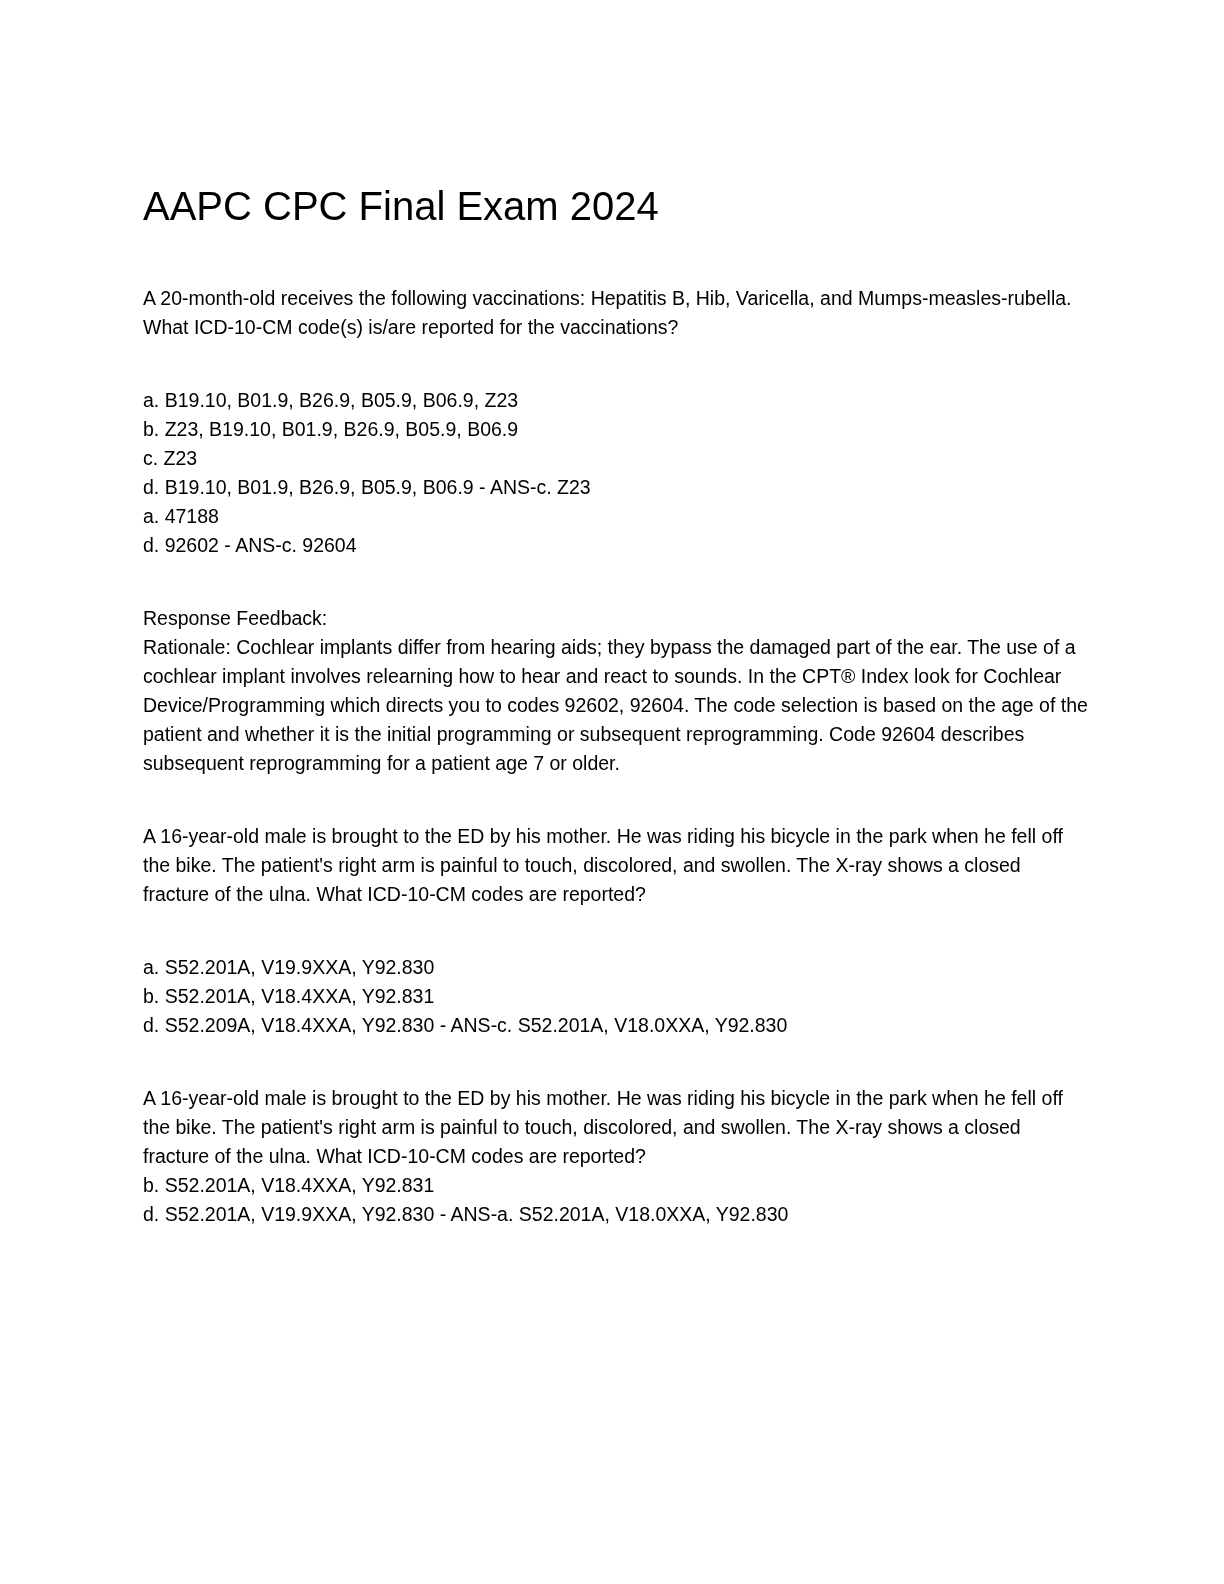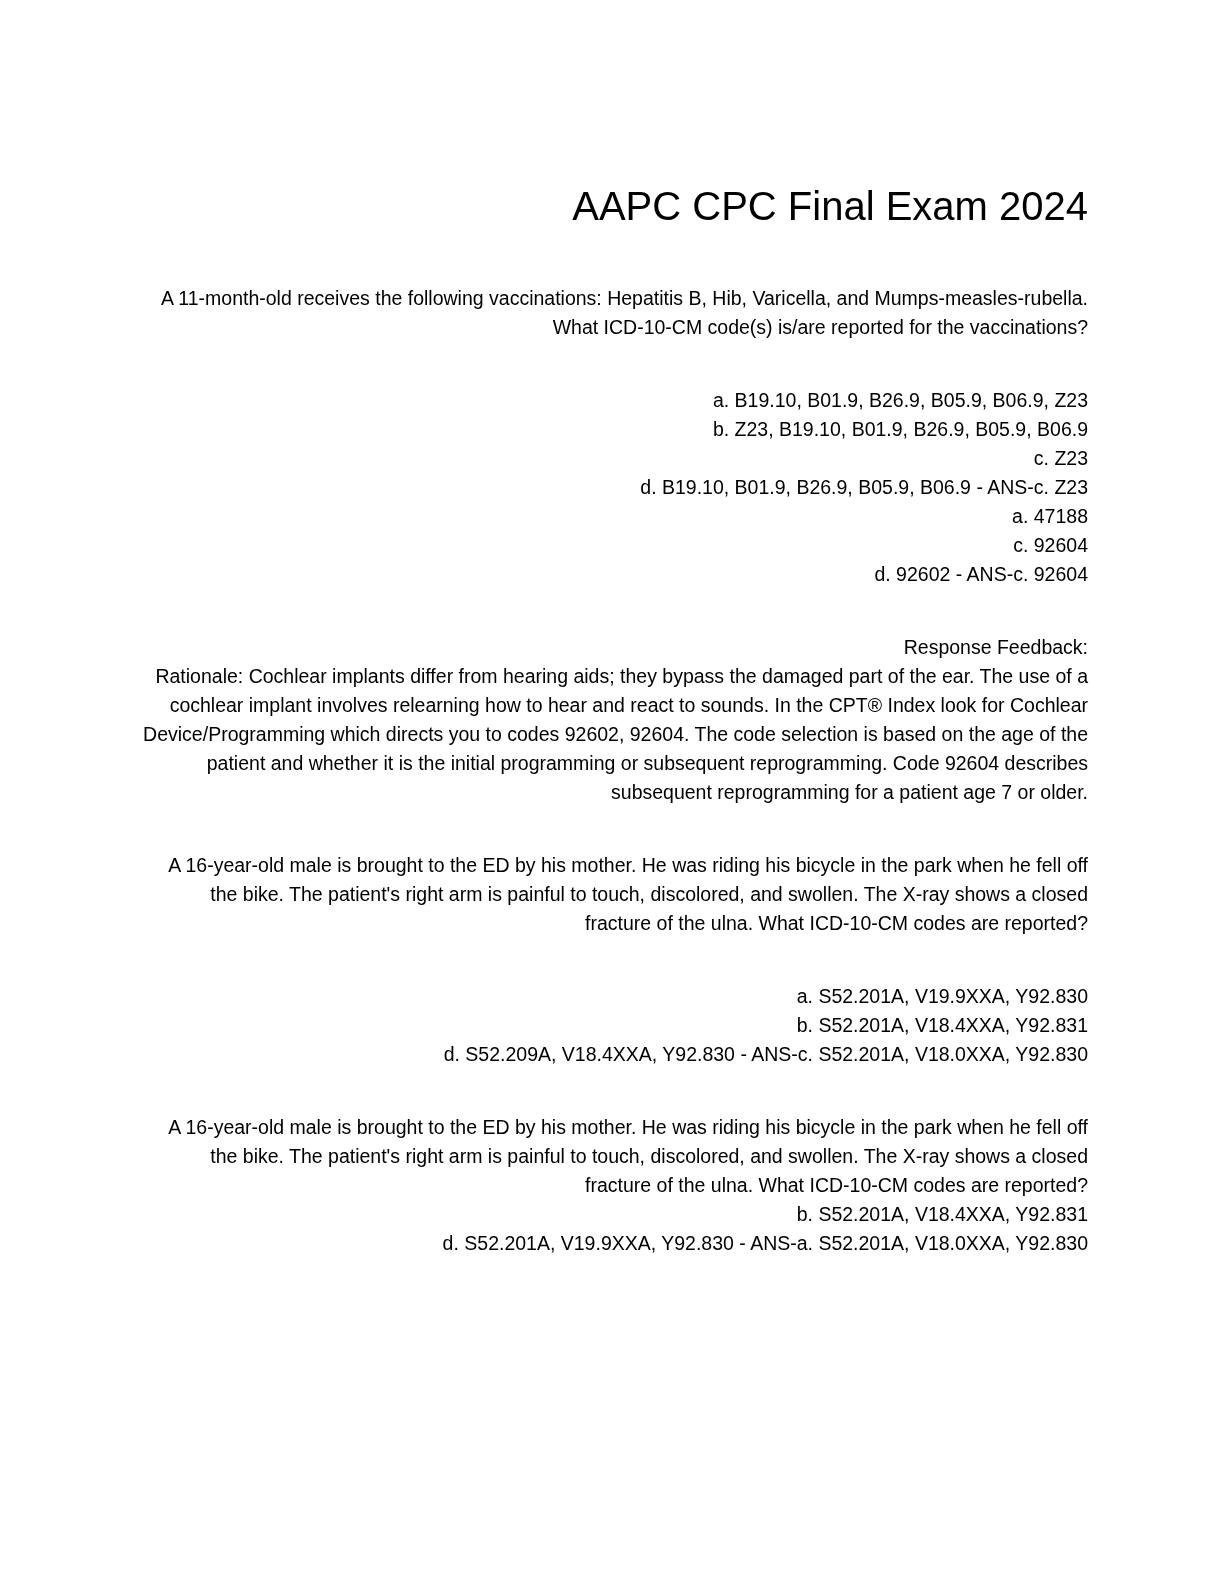--- a/index.html
+++ b/index.html
@@ -13,21 +13,20 @@
     height: 1584px;
     margin: 0 auto;
     background: #ffffff;
     box-sizing: border-box;
     padding: 183px 136px 60px 143px;
     font-family: "Liberation Sans", "DejaVu Sans", sans-serif;
     font-size: 19.5px;
     line-height: 29px;
     color: #000000;
     overflow: hidden;
-    text-align: right;
   }
   .doc-title {
     margin: 0 0 54px 0;
     font-size: 40px;
     line-height: 47px;
     font-weight: 400;
     color: #000000;
   }
   .para {
     margin: 0;
@@ -39,31 +38,30 @@
     margin: 0;
   }
 </style>
 </head>
 <body>
 
 <div class="page">
 
   <h1 class="doc-title">AAPC CPC Final Exam 2024</h1>
 
-  <p class="para">A 11-month-old receives the following vaccinations: Hepatitis B, Hib, Varicella, and Mumps-measles-rubella. What ICD-10-CM code(s) is/are reported for the vaccinations?</p>
+  <p class="para">A 20-month-old receives the following vaccinations: Hepatitis B, Hib, Varicella, and Mumps-measles-rubella. What ICD-10-CM code(s) is/are reported for the vaccinations?</p>
   <div class="options gap">
     <p>a. B19.10, B01.9, B26.9, B05.9, B06.9, Z23</p>
     <p>b. Z23, B19.10, B01.9, B26.9, B05.9, B06.9</p>
     <p>c. Z23</p>
     <p>d. B19.10, B01.9, B26.9, B05.9, B06.9 - ANS-c. Z23</p>
   </div>
 
   <div class="options">
     <p>a. 47188</p>
-    <p>c. 92604</p>
     <p>d. 92602 - ANS-c. 92604</p>
   </div>
 
   <p class="para gap">Response Feedback:</p>
   <p class="para">Rationale: Cochlear implants differ from hearing aids; they bypass the damaged part of the ear. The use of a cochlear implant involves relearning how to hear and react to sounds. In the CPT® Index look for Cochlear Device/Programming which directs you to codes 92602, 92604. The code selection is based on the age of the patient and whether it is the initial programming or subsequent reprogramming. Code 92604 describes subsequent reprogramming for a patient age 7 or older.</p>
 
   <p class="para gap">A 16-year-old male is brought to the ED by his mother. He was riding his bicycle in the park when he fell off the bike. The patient's right arm is painful to touch, discolored, and swollen. The X-ray shows a closed fracture of the ulna. What ICD-10-CM codes are reported?</p>
   <div class="options gap">
     <p>a. S52.201A, V19.9XXA, Y92.830</p>
     <p>b. S52.201A, V18.4XXA, Y92.831</p>

